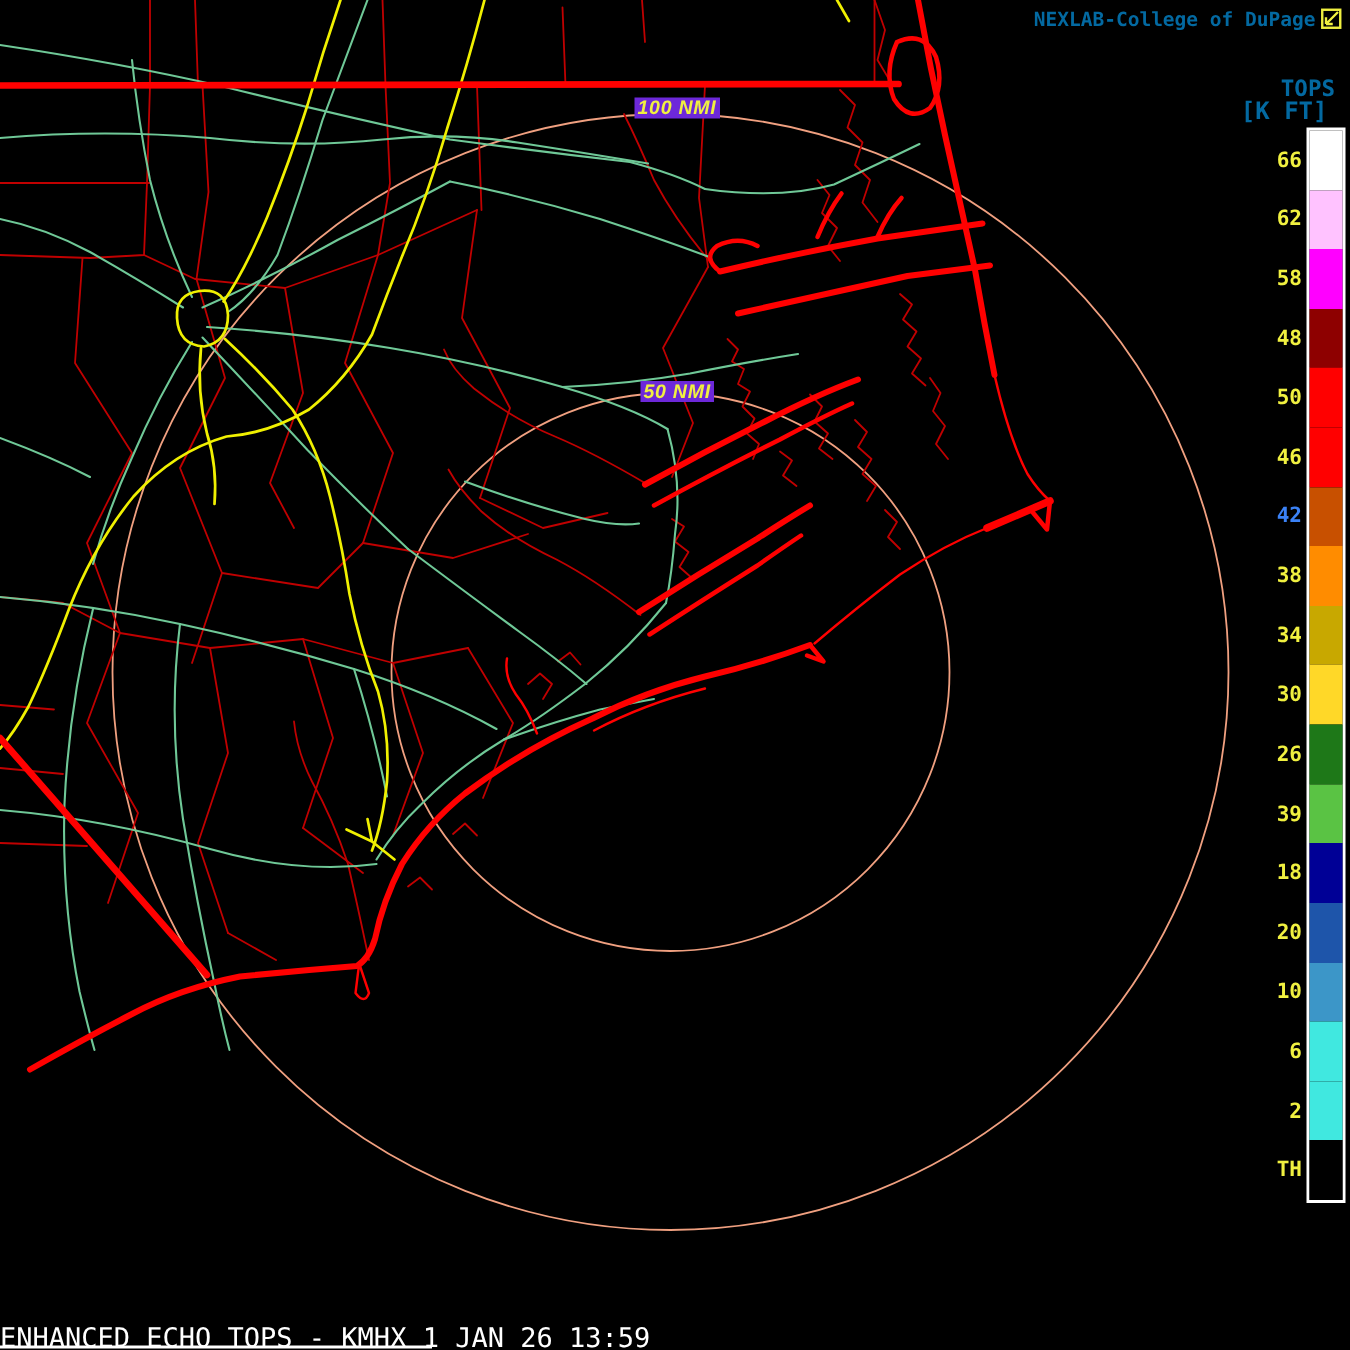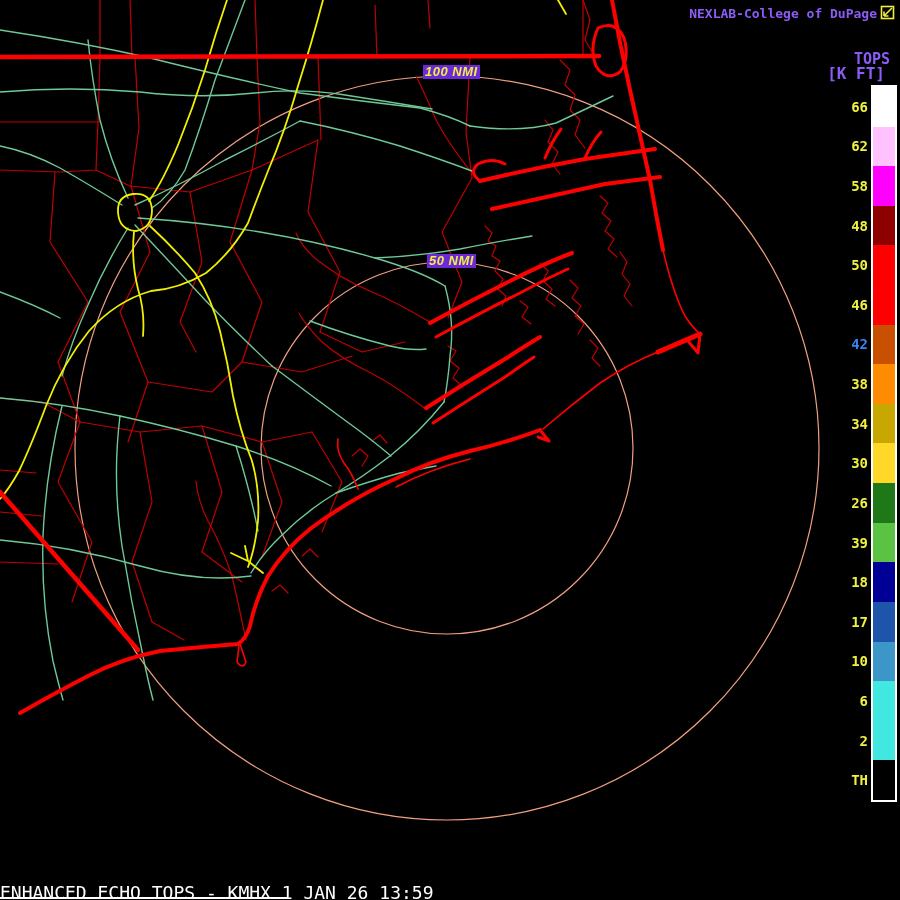--- a/index.html
+++ b/index.html
@@ -1,21 +1,21 @@
 <!DOCTYPE html>
 <html><head>
 <meta charset="utf-8">
 <style>
   html,body { margin:0; padding:0; background:#000; }
   .stage {
     position:relative; width:900px; height:900px; background:#000;
     overflow:hidden; font-family:"DejaVu Sans Mono","Liberation Mono",monospace;
   }
   .stage svg.map { position:absolute; left:0; top:0; }
-  .ytx { color:#8b5cf6; position:absolute; white-space:pre; }
+  .ytx { color:#0369a1; position:absolute; white-space:pre; }
   .brand { top:6px; right:23px; font-size:13px; font-weight:bold; letter-spacing:0px; }
   .logo { position:absolute; top:5px; right:4px; }
   .prod-title { top:50px; right:10px; font-size:15px; font-weight:bold; }
   .prod-units { top:64px; right:15px; font-size:16px; font-weight:bold; }
   .ring-label {
     position:absolute; color:#F0F040; background:#6d28d9;
     font-family:"Liberation Sans","DejaVu Sans",sans-serif;
     font-size:13px; font-weight:bold; font-style:italic; letter-spacing:0.5px;
     padding:0 2px; line-height:14px;
   }
@@ -168,21 +168,21 @@
       <div class="cb-label" style="top: 216.639px; color: rgb(240, 240, 64);">48</div>
       <div class="cb-label" style="top: 256.25px; color: rgb(240, 240, 64);">50</div>
       <div class="cb-label" style="top: 295.861px; color: rgb(240, 240, 64);">46</div>
       <div class="cb-label" style="top: 335.472px; color: #3b82f6;">42</div>
       <div class="cb-label" style="top: 375.083px; color: rgb(240, 240, 64);">38</div>
       <div class="cb-label" style="top: 414.694px; color: rgb(240, 240, 64);">34</div>
       <div class="cb-label" style="top: 454.306px; color: rgb(240, 240, 64);">30</div>
       <div class="cb-label" style="top: 493.917px; color: rgb(240, 240, 64);">26</div>
       <div class="cb-label" style="top: 533.528px; color: rgb(240, 240, 64);">39</div>
       <div class="cb-label" style="top: 573.139px; color: rgb(240, 240, 64);">18</div>
-      <div class="cb-label" style="top: 612.75px; color: rgb(240, 240, 64);">17</div>
+      <div class="cb-label" style="top: 612.75px; color: rgb(240, 240, 64);">20</div>
       <div class="cb-label" style="top: 652.361px; color: rgb(240, 240, 64);">10</div>
       <div class="cb-label" style="top: 691.972px; color: rgb(240, 240, 64);">6</div>
       <div class="cb-label" style="top: 731.583px; color: rgb(240, 240, 64);">2</div>
       <div class="cb-label" style="top: 771.194px; color: rgb(240, 240, 64);">TH</div>
     </div>
 
   <div class="caption">ENHANCED ECHO TOPS - KMHX 1 JAN 26 13:59</div>
   <div class="bottom-line"></div>
 
 </div>

